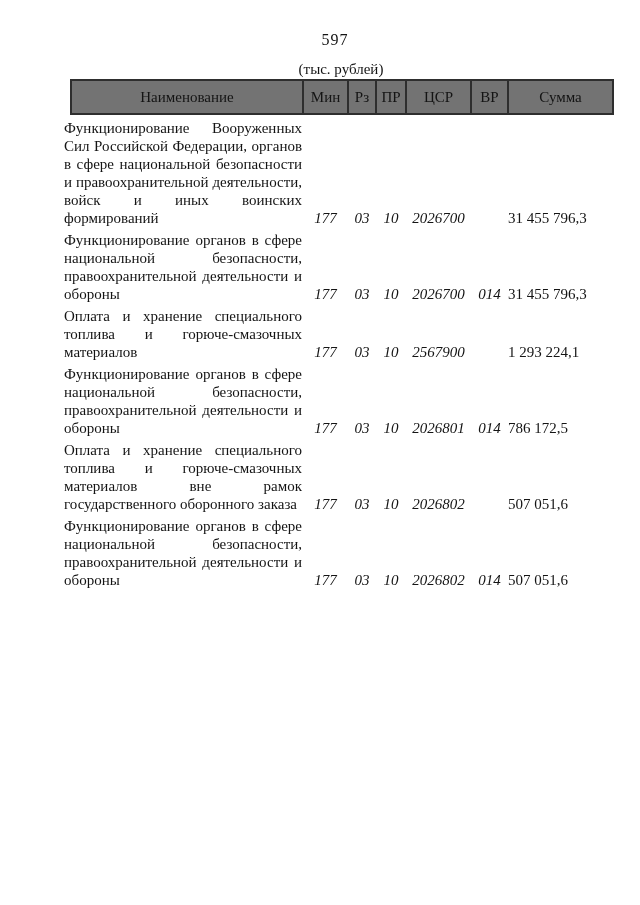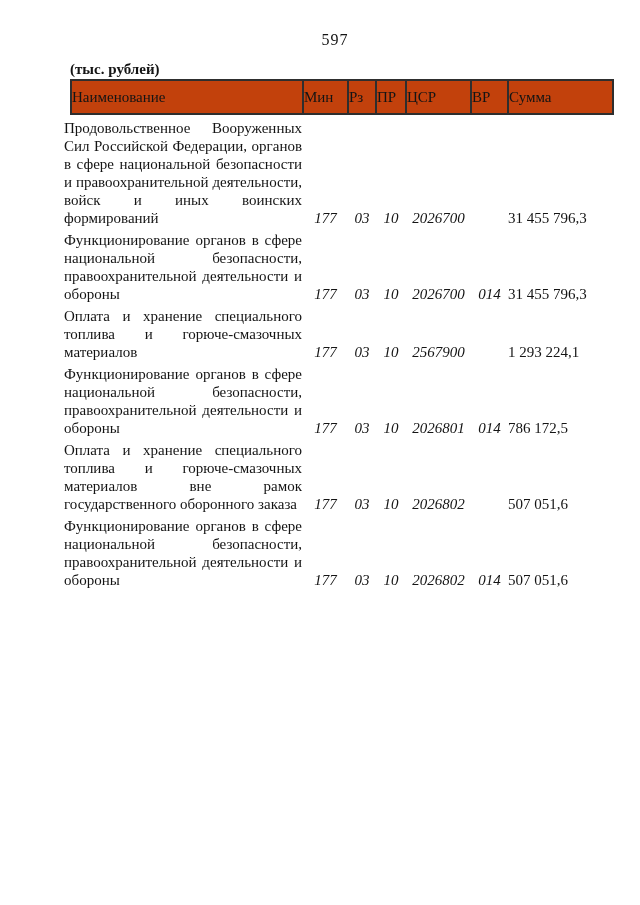--- a/index.html
+++ b/index.html
@@ -27,48 +27,47 @@
     line-height: 19px;
     letter-spacing: 1px;
   }
   .table-zone {
     margin-left: 55px;
     width: 542px;
   }
   .units {
     margin-top: 11px;
     margin-bottom: 1px;
-    text-align: left;
+    text-align: center;
     font-size: 15px;
     line-height: 18px;
-    font-weight: bold;
   }
   table.budget {
     border-collapse: collapse;
     table-layout: fixed;
     width: 542px;
     font-size: 15px;
   }
   col.w-name { width: 232px; }
   col.w-min  { width: 45px; }
   col.w-rz   { width: 28px; }
   col.w-pr   { width: 30px; }
   col.w-csr  { width: 65px; }
   col.w-vr   { width: 37px; }
   col.w-sum  { width: 105px; }
 
   th.hcell {
     border: 2px solid #2e2e2e;
     height: 32px;
     font-weight: normal;
     font-size: 15px;
-    text-align: left;
+    text-align: center;
     vertical-align: middle;
     padding: 0;
-    background: #c2410c;
+    background: #737373;
   }
 
   td.bcell {
     border: none;
     padding: 4px 0 0 0;
     vertical-align: bottom;
     font-size: 15px;
     line-height: 18px;
   }
   td.c-name { text-align: left; }
@@ -117,21 +116,21 @@
           <th class="hcell">Рз</th>
           <th class="hcell">ПР</th>
           <th class="hcell">ЦСР</th>
           <th class="hcell">ВР</th>
           <th class="hcell">Сумма</th>
         </tr>
       </thead>
       <tbody>
           <tr>
             <td class="bcell c-name">
-              <div class="namebox">Продовольственное Вооруженных Сил Российской Федерации, органов в сфере национальной безопасности и правоохранительной деятельности, войск и иных воинских формирований</div>
+              <div class="namebox">Функционирование Вооруженных Сил Российской Федерации, органов в сфере национальной безопасности и правоохранительной деятельности, войск и иных воинских формирований</div>
             </td>
             <td class="bcell c-min">177</td>
             <td class="bcell c-rz">03</td>
             <td class="bcell c-pr">10</td>
             <td class="bcell c-csr">2026700</td>
             <td class="bcell c-vr"></td>
             <td class="bcell c-sum">31 455 796,3</td>
           </tr>
           <tr>
             <td class="bcell c-name">

